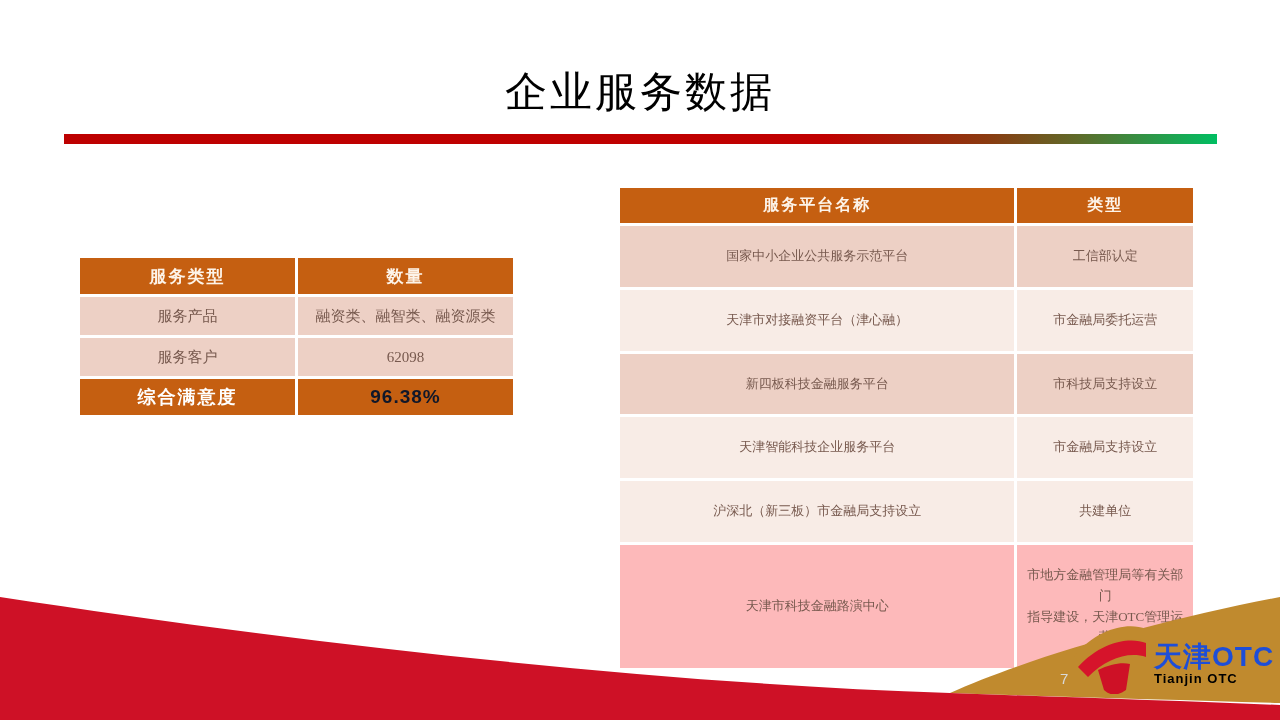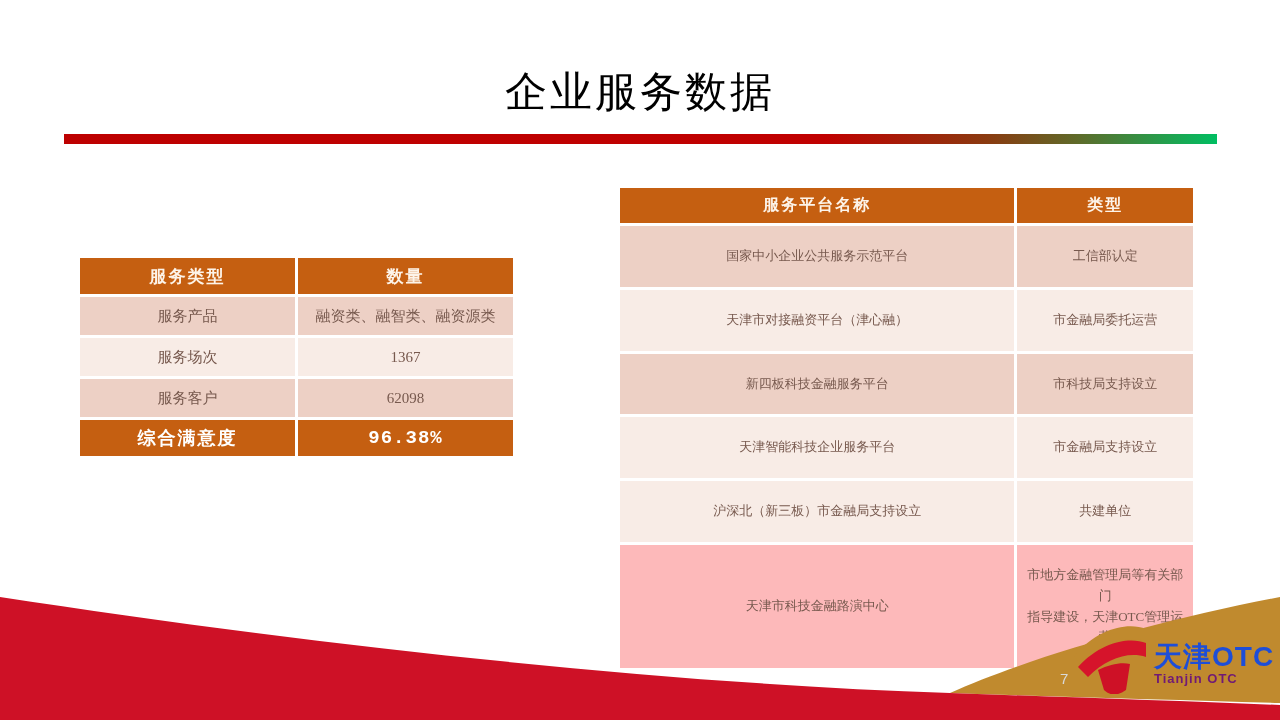--- a/index.html
+++ b/index.html
@@ -35,38 +35,38 @@
   
   .ltable { position:absolute; left:77px; top:255px; width:439px; }
   .ltable th { height:34px; font-size:17px; letter-spacing:2px; }
   .ltable td { height:36px; font-size:15px; }
   .ltable tfoot td {
     background:#C55F11; color:#ffffff; font-weight:bold;
     font-size:18px; height:34px; letter-spacing:2px;
     font-family:"Liberation Sans", sans-serif;
   }
   .ltable tfoot td.green {
-    color:#ffffff; font-size:19px; letter-spacing:1px;
-    font-family:Liberation Mono, monospace;
+    color:#0f172a; font-size:19px; letter-spacing:1px;
+    font-family:Liberation Sans, sans-serif;
   }
 
   
   .rtable { position:absolute; left:617px; top:185px; width:579px; }
   .rtable th { height:33px; font-size:16px; letter-spacing:2px; }
   .rtable td { font-size:13px; padding:20px 6px; line-height:1.6; white-space:pre-line; }
 
   
   .bottom-art { position:absolute; left:0; bottom:0; width:1280px; height:135px; display:block; }
 
   
   .logo { position:absolute; left:1072px; top:620px; display:flex; align-items:center; }
   .logo-mark { width:78px; height:74px; display:block; }
   .logo-text { margin-left:4px; margin-top:14px; }
   .logo-zh { font-size:28px; font-weight:bold; color:#1d4ed8; letter-spacing:1px; line-height:1.05; }
-  .logo-en { font-size:13px; font-weight:bold; color:#701a75; letter-spacing:1px; }
+  .logo-en { font-size:13px; font-weight:bold; color:#000000; letter-spacing:1px; }
 
   .page-number {
     position:absolute; left:1060px; top:670px;
     font-size:15px; color:#D9D9D9;
   }
 </style>
 </head>
 <body>
 
 <div class="slide">
@@ -82,24 +82,20 @@
     <thead>
       <tr>
         <th>服务类型</th>
         <th>数量</th>
       </tr>
     </thead>
     <tbody id="ltbody">
         <tr class="dark">
           <td>服务产品</td>
           <td>融资类、融智类、融资源类</td>
-        </tr>
-        <tr class="light">
-          <td>服务场次</td>
-          <td>1367</td>
         </tr>
         <tr class="dark">
           <td>服务客户</td>
           <td>62098</td>
         </tr>
       </tbody>
     <tfoot>
       <tr>
         <td>综合满意度</td>
         <td class="green">96.38%</td>

